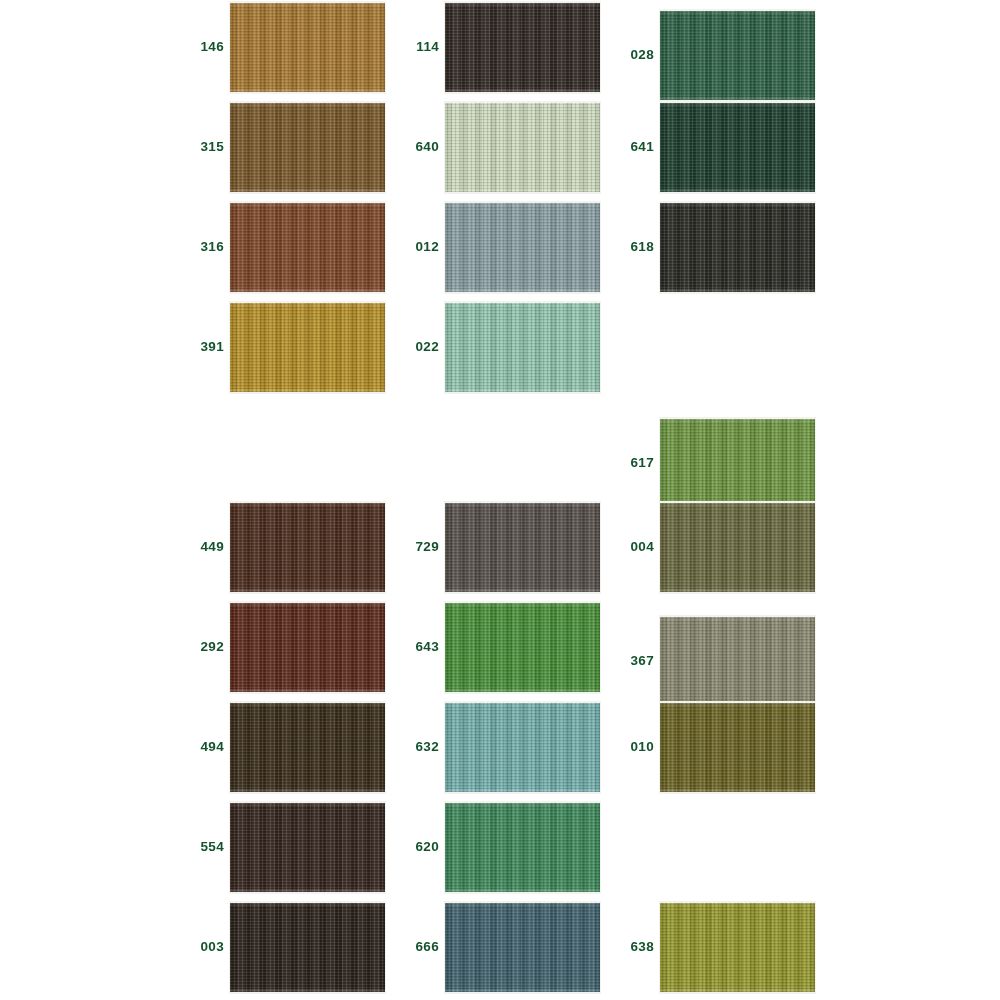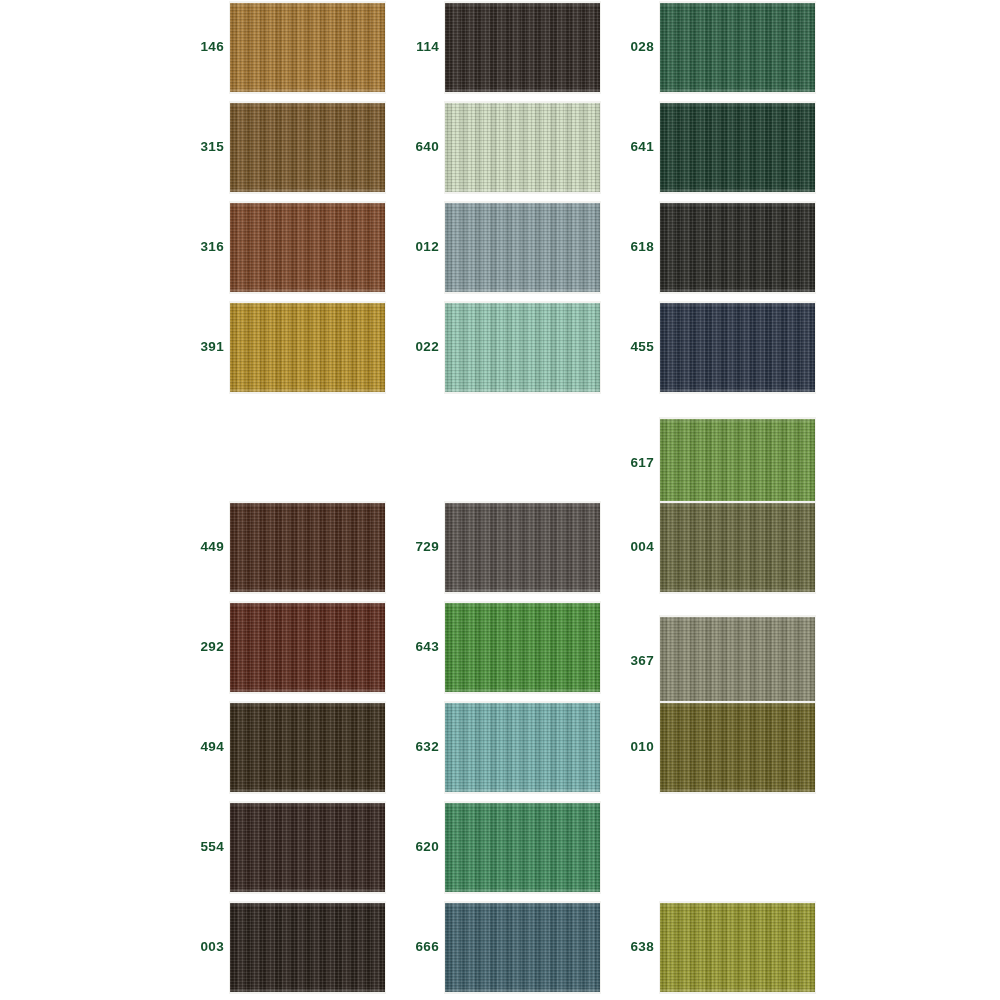--- a/index.html
+++ b/index.html
@@ -291,21 +291,21 @@
         <div class="swatch-label">666</div>
         <div class="swatch-frame">
           <div class="swatch-chip" style="background-color: rgb(65, 99, 110);">
             <div class="chip-edge-top"></div>
             <div class="chip-edge-bottom"></div>
           </div>
         </div>
       </div>
     </div>
   <div class="column col-2">
-      <div class="swatch-row" style="top: 0px;">
+      <div class="swatch-row" style="top: 8px;">
         <div class="swatch-label">028</div>
         <div class="swatch-frame">
           <div class="swatch-chip" style="background-color: rgb(47, 99, 71);">
             <div class="chip-edge-top"></div>
             <div class="chip-edge-bottom"></div>
           </div>
         </div>
       </div>
       <div class="swatch-row" style="top: 100px;">
         <div class="swatch-label">641</div>
@@ -318,29 +318,20 @@
       </div>
       <div class="swatch-row" style="top: 200px;">
         <div class="swatch-label">618</div>
         <div class="swatch-frame">
           <div class="swatch-chip" style="background-color: rgb(43, 43, 38);">
             <div class="chip-edge-top"></div>
             <div class="chip-edge-bottom"></div>
           </div>
         </div>
       </div>
-      <div class="swatch-row" style="top: 300px;">
-        <div class="swatch-label">455</div>
-        <div class="swatch-frame">
-          <div class="swatch-chip" style="background-color: rgb(43, 53, 71);">
-            <div class="chip-edge-top"></div>
-            <div class="chip-edge-bottom"></div>
-          </div>
-        </div>
-      </div>
       <div class="swatch-row" style="top: 416px;">
         <div class="swatch-label">617</div>
         <div class="swatch-frame">
           <div class="swatch-chip" style="background-color: rgb(111, 153, 67);">
             <div class="chip-edge-top"></div>
             <div class="chip-edge-bottom"></div>
           </div>
         </div>
       </div>
       <div class="swatch-row" style="top: 500px;">

